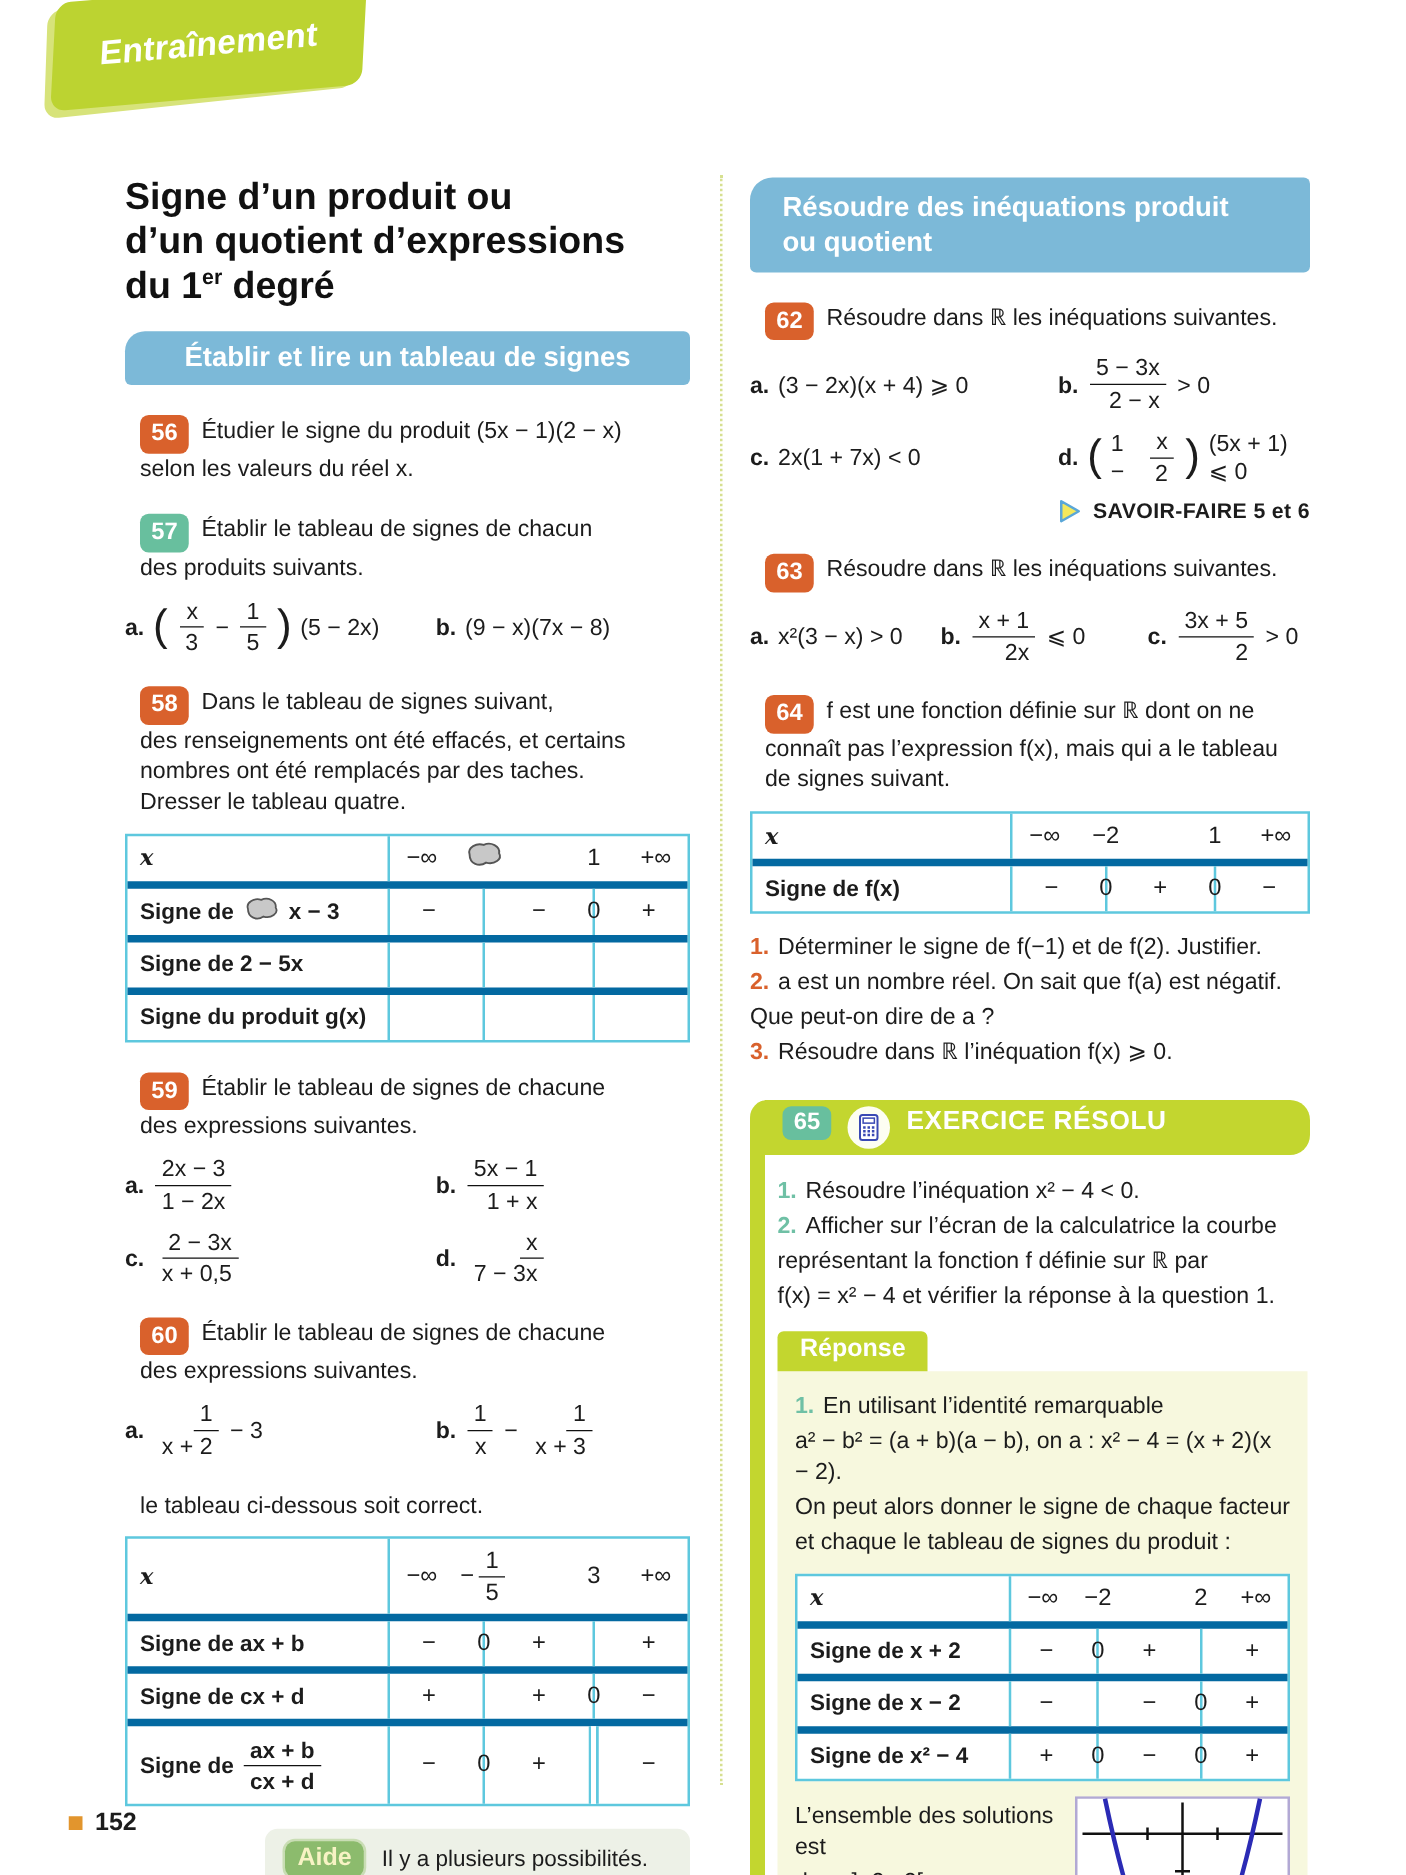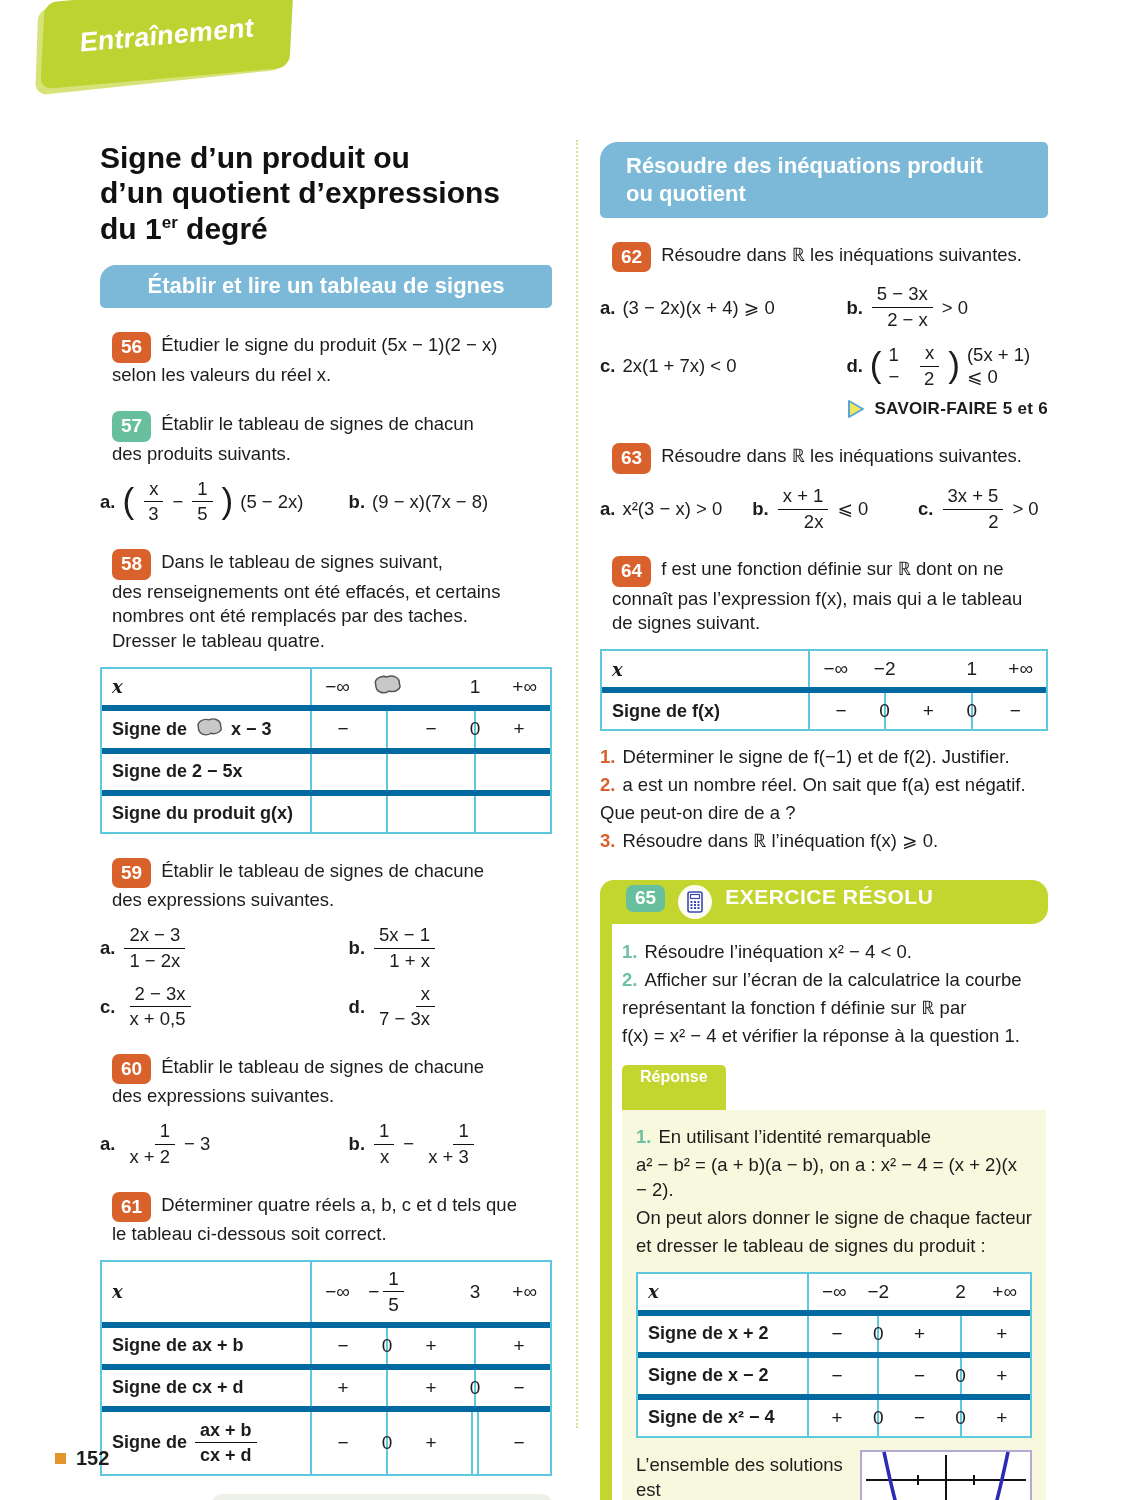--- a/index.html
+++ b/index.html
@@ -92,21 +92,21 @@
 
   
   .resolu { margin-top:26px; border-left:12px solid #c3d62f; border-radius:14px 0 0 10px; }
   .resolu-head { background:#c3d62f; border-radius:0 16px 16px 0; padding:5px 14px;
     display:flex; align-items:flex-start; gap:13px; }
   .resolu-head .title { color:#fff; font-weight:bold; font-size:21px; letter-spacing:.5px; }
   .calc-chip { width:34px; height:34px; background:#fdfef2; border-radius:50%;
     display:flex; align-items:center; justify-content:center; }
   .resolu-body { padding:13px 2px 0 10px; }
   .reponse-tab { display:inline-block; background:#c3d62f; color:#fff; font-weight:bold;
-    font-size:16px; padding:3px 18px 24px; border-radius:5px 5px 0 0; margin:16px 0 0 0; }
+    font-size:20px; padding:3px 18px 6px; border-radius:5px 5px 0 0; margin:16px 0 0 0; }
   .reponse-box { background:#f7f8de; padding:12px 14px 16px; }
   .sol-flex { display:flex; gap:14px; margin-top:12px; align-items:flex-start; }
   .sol-text { flex:1; }
 
   
   .footer { position:absolute; left:55px; top:1447px; display:flex; align-items:center; gap:10px; }
   .footer .sq { width:11px; height:11px; background:#e2952d; }
   .footer .num { font-weight:bold; font-size:20px; }
 </style>
 </head>
@@ -292,21 +292,20 @@
           <span>−</span>
           <span class="frac">
               <span class="num">1</span>
               <span class="den">x + 3</span>
             </span>
         </div>
       </div>
     </div>
 
     <div class="ex">
-      <div class="btxt"><span class="badge">61</span><span>Déterminer quatre réels a, b, c et d tels que</span></div>
       <div class="btxt">le tableau ci-dessous soit correct.</div>
 
       <div class="sign-table">
         <div class="st-row" style="min-height:60px;">
           <div class="st-head">
               <span class="math-x">x</span>
             </div>
           <div class="st-vals">
             <div class="st-seg l"><span>−∞</span></div>
             <div class="st-div">
@@ -529,21 +528,21 @@
         <div class="qline"><span class="qnum tl">1.</span><span>Résoudre l’inéquation x² − 4 &lt; 0.</span></div>
         <div class="qline"><span class="qnum tl">2.</span><span>Afficher sur l’écran de la calculatrice la courbe</span></div>
         <div class="qline"><span>représentant la fonction f définie sur ℝ par</span></div>
         <div class="qline"><span>f(x) = x² − 4 et vérifier la réponse à la question 1.</span></div>
 
         <div class="reponse-tab">Réponse</div>
         <div class="reponse-box">
           <div class="qline"><span class="qnum tl">1.</span><span>En utilisant l’identité remarquable</span></div>
           <div class="qline"><span>a² − b² = (a + b)(a − b), on a : x² − 4 = (x + 2)(x − 2).</span></div>
           <div class="qline"><span>On peut alors donner le signe de chaque facteur</span></div>
-          <div class="qline"><span>et dresser le tableau de signes du produit :</span></div>
+          <div class="qline"><span>et chaque le tableau de signes du produit :</span></div>
 
           <div class="sign-table" style="background:#fff;">
             <div class="st-row">
               <div class="st-head w38">
                   <span class="math-x">x</span>
                 </div>
               <div class="st-vals">
                 <div class="st-seg l"><span>−∞</span></div>
                 <div class="st-div">
                     <span>−2</span>

